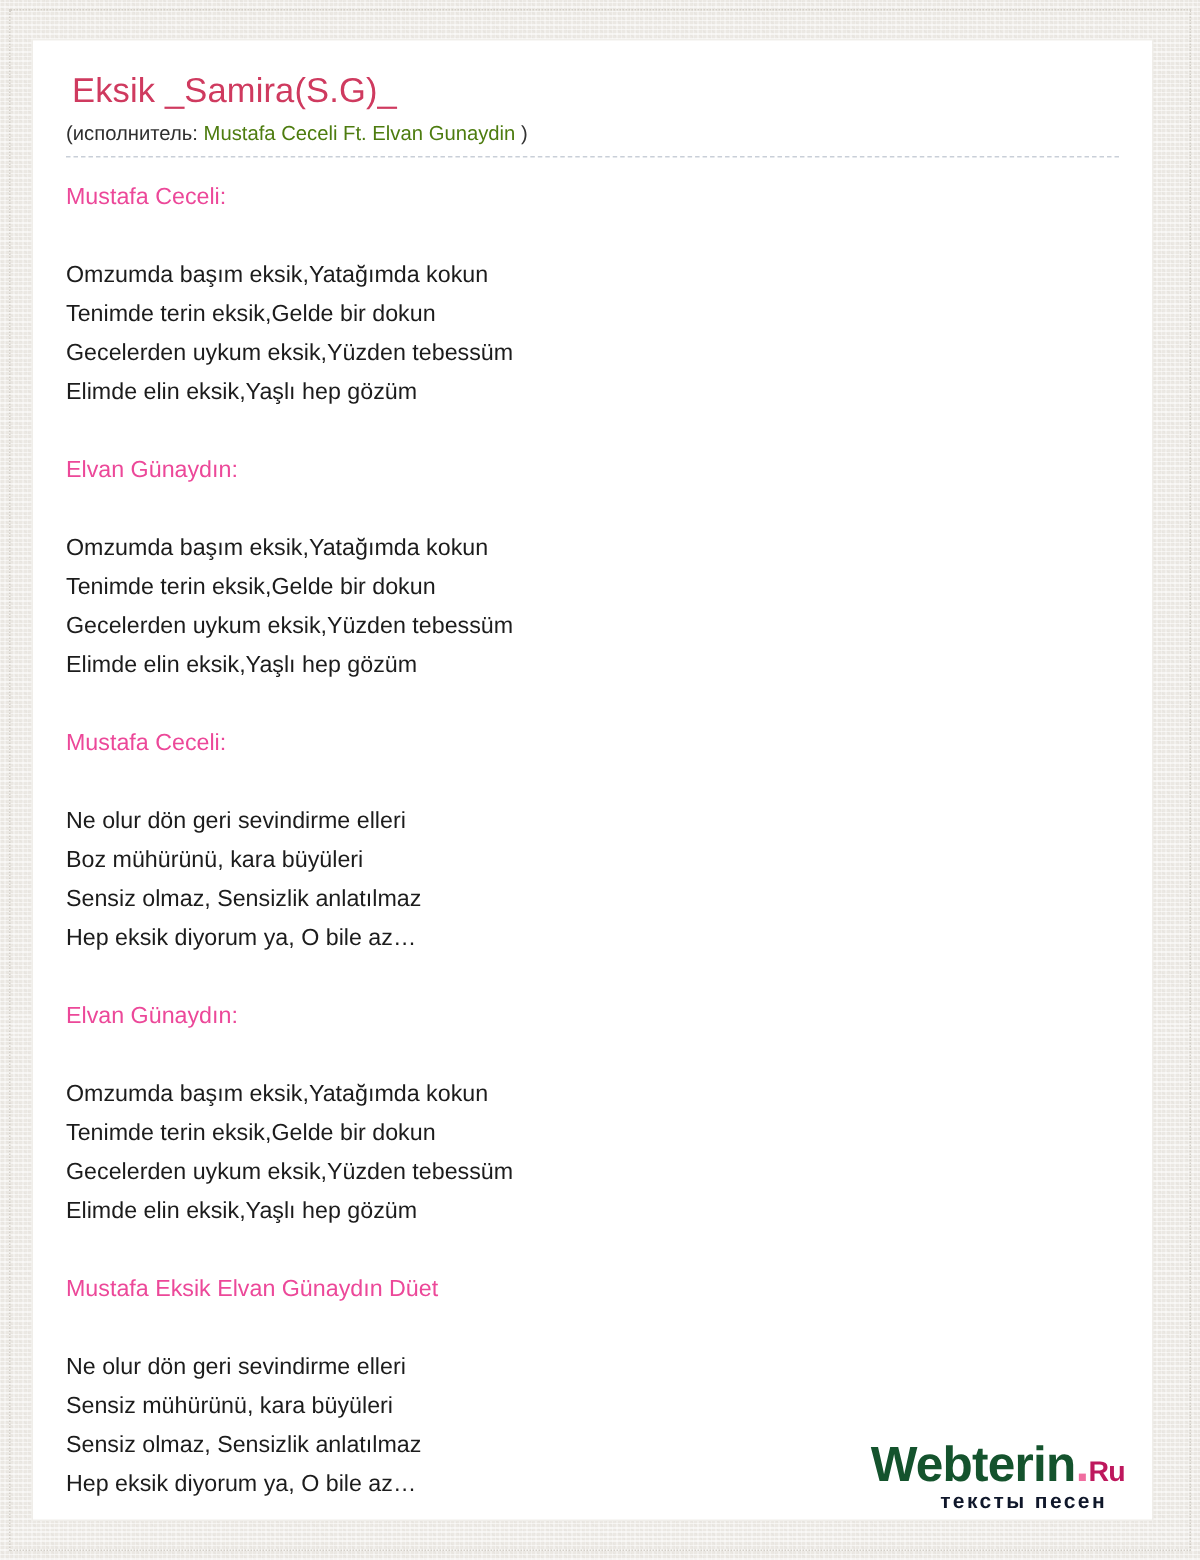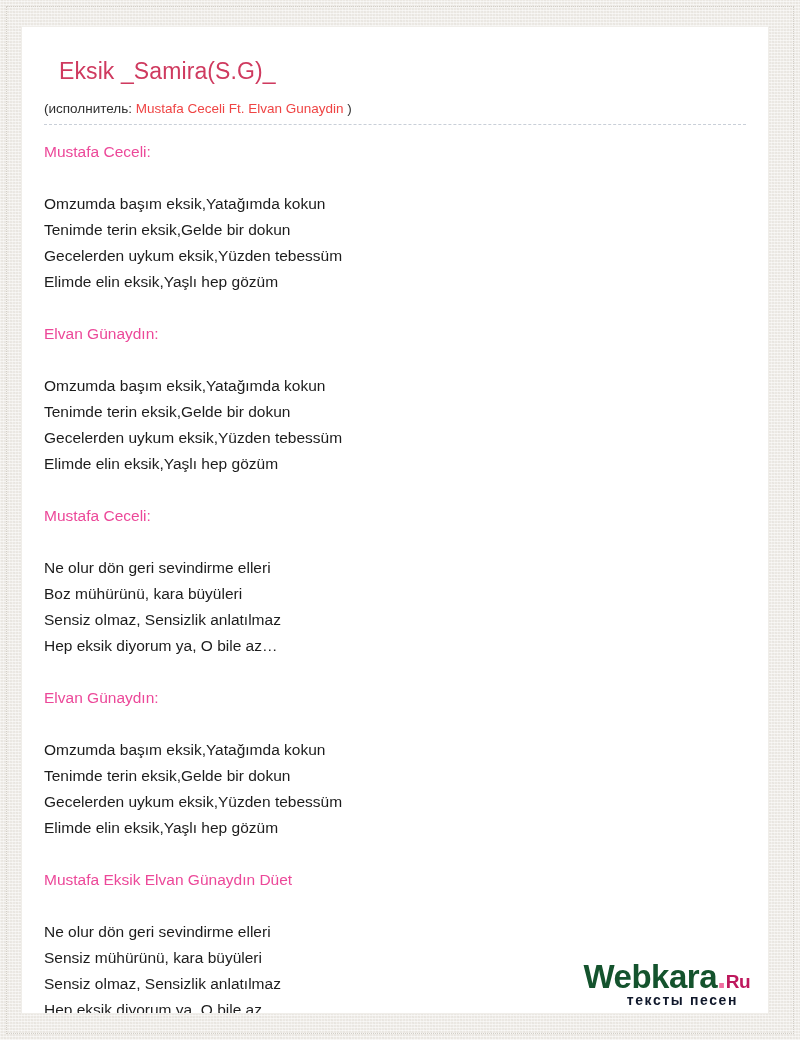--- a/index.html
+++ b/index.html
@@ -53,41 +53,41 @@
 
   #song-header {
     padding: 16px 22px 0 22px;
   }
 
   #song-title {
     color: #cf3a5f;
     font-size: 23px;
     font-weight: normal;
     line-height: 27px;
-    margin: 15px;
+    margin: 4px;
     letter-spacing: 0.1px;
     white-space: nowrap;
   }
 
   #performer-line {
     font-size: 13.5px;
     line-height: 18px;
     color: #333333;
     margin-top: 6px;
     padding-bottom: 6px;
     border-bottom: 1px dashed #c9cfd8;
     white-space: nowrap;
   }
 
   #performer-label {
     color: #2f2f2f;
   }
 
   #performer-link {
-    color: #ef4444;
+    color: #4d7c0f;
     text-decoration: none;
     cursor: pointer;
   }
 
   #lyrics-body {
     padding: 0 22px;
     margin-top: 14px;
     font-size: 15.5px;
     line-height: 26px;
     color: #1c1c1c;
@@ -209,18 +209,18 @@
         <div class="lyrics-gap"></div>
         <p class="lyrics-line">Ne olur dön geri sevindirme elleri</p>
         <p class="lyrics-line">Sensiz mühürünü, kara büyüleri</p>
         <p class="lyrics-line">Sensiz olmaz, Sensizlik anlatılmaz</p>
         <p class="lyrics-line">Hep eksik diyorum ya, O bile az…</p>
       </div>
     </div>
 
   <div id="watermark">
     <div id="watermark-wordmark">
-      <span class="wm-teal">Web</span><span class="wm-teal">kara</span><span class="wm-dot">.</span><span class="wm-ru">Ru</span>
+      <span class="wm-teal">Web</span><span class="wm-teal">terin</span><span class="wm-dot">.</span><span class="wm-ru">Ru</span>
     </div>
     <div id="watermark-tagline">тексты песен</div>
   </div>
 
 </div>
 
 </body></html>

